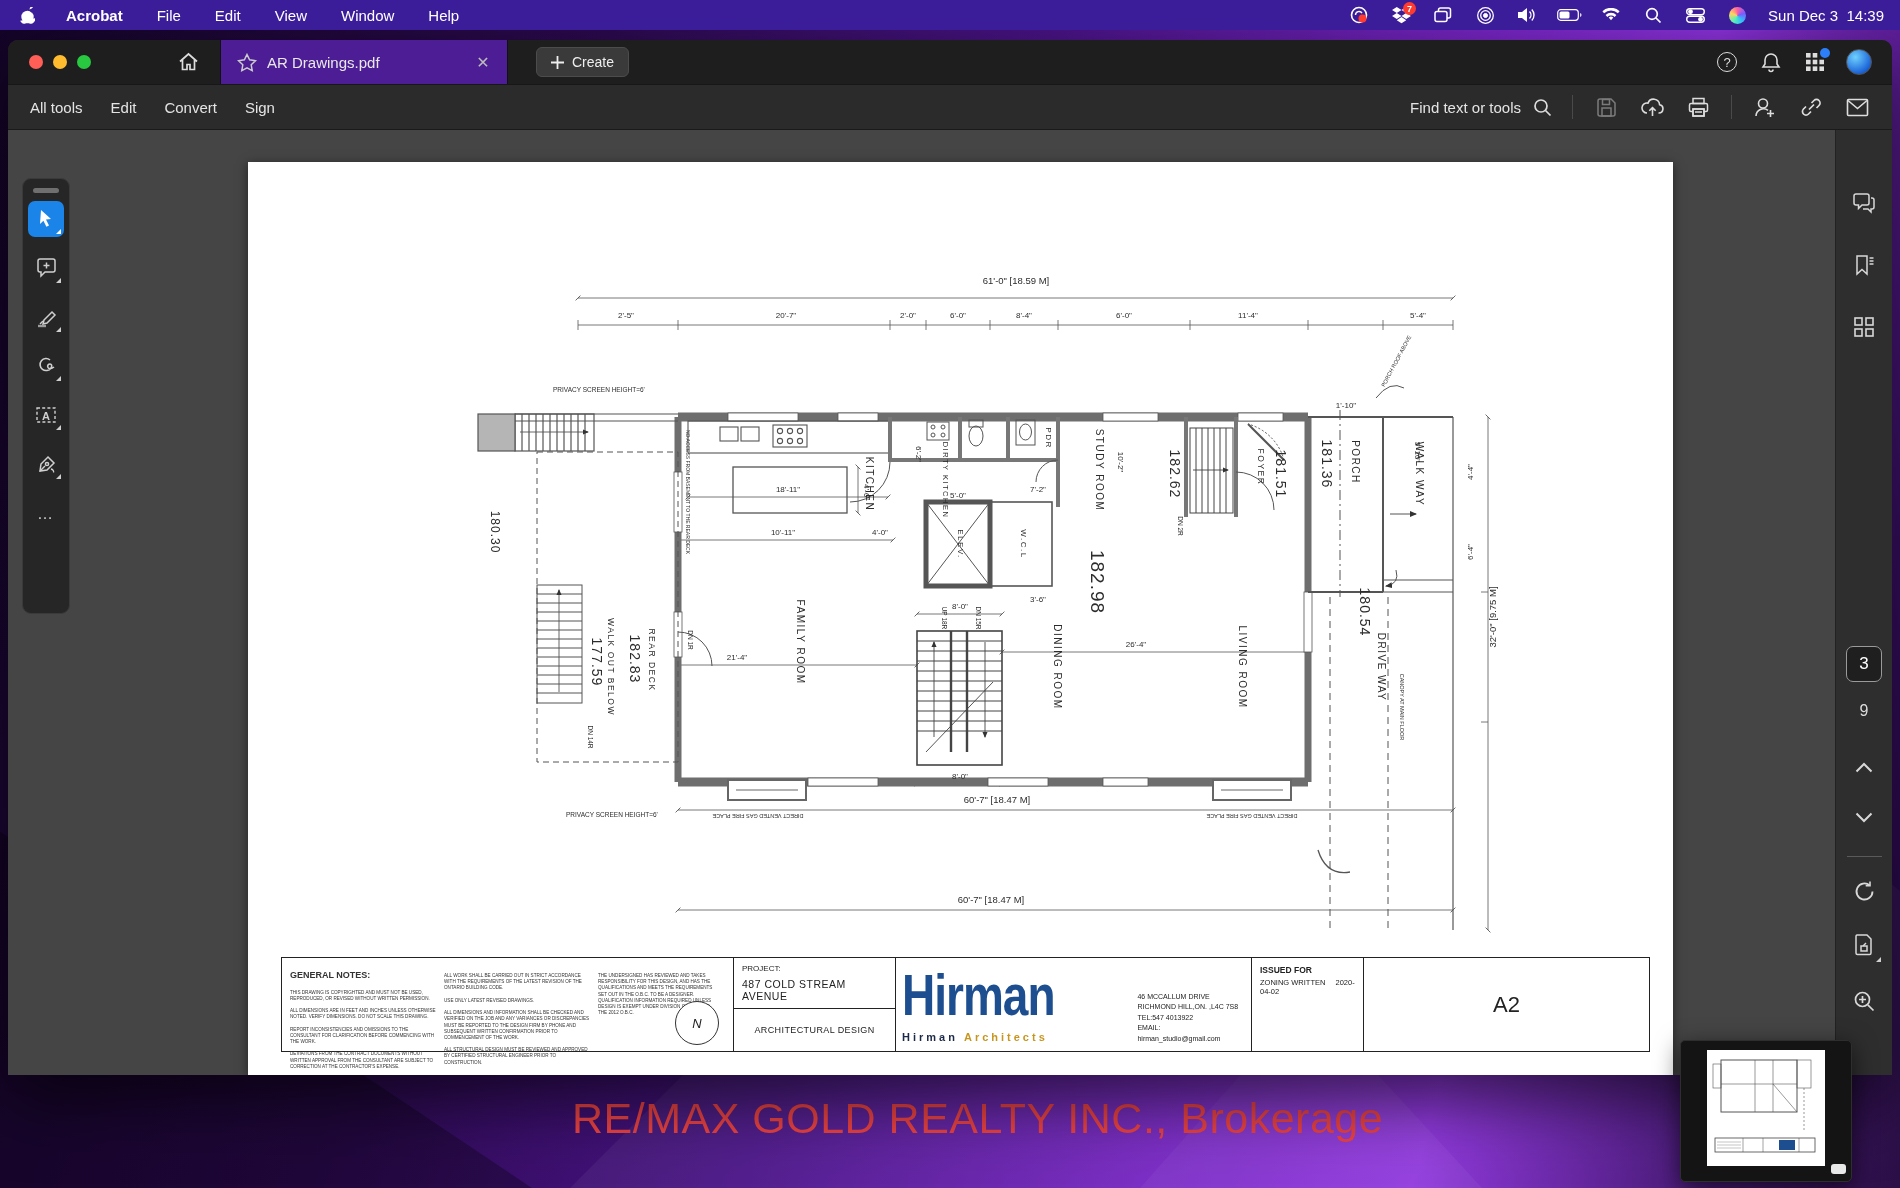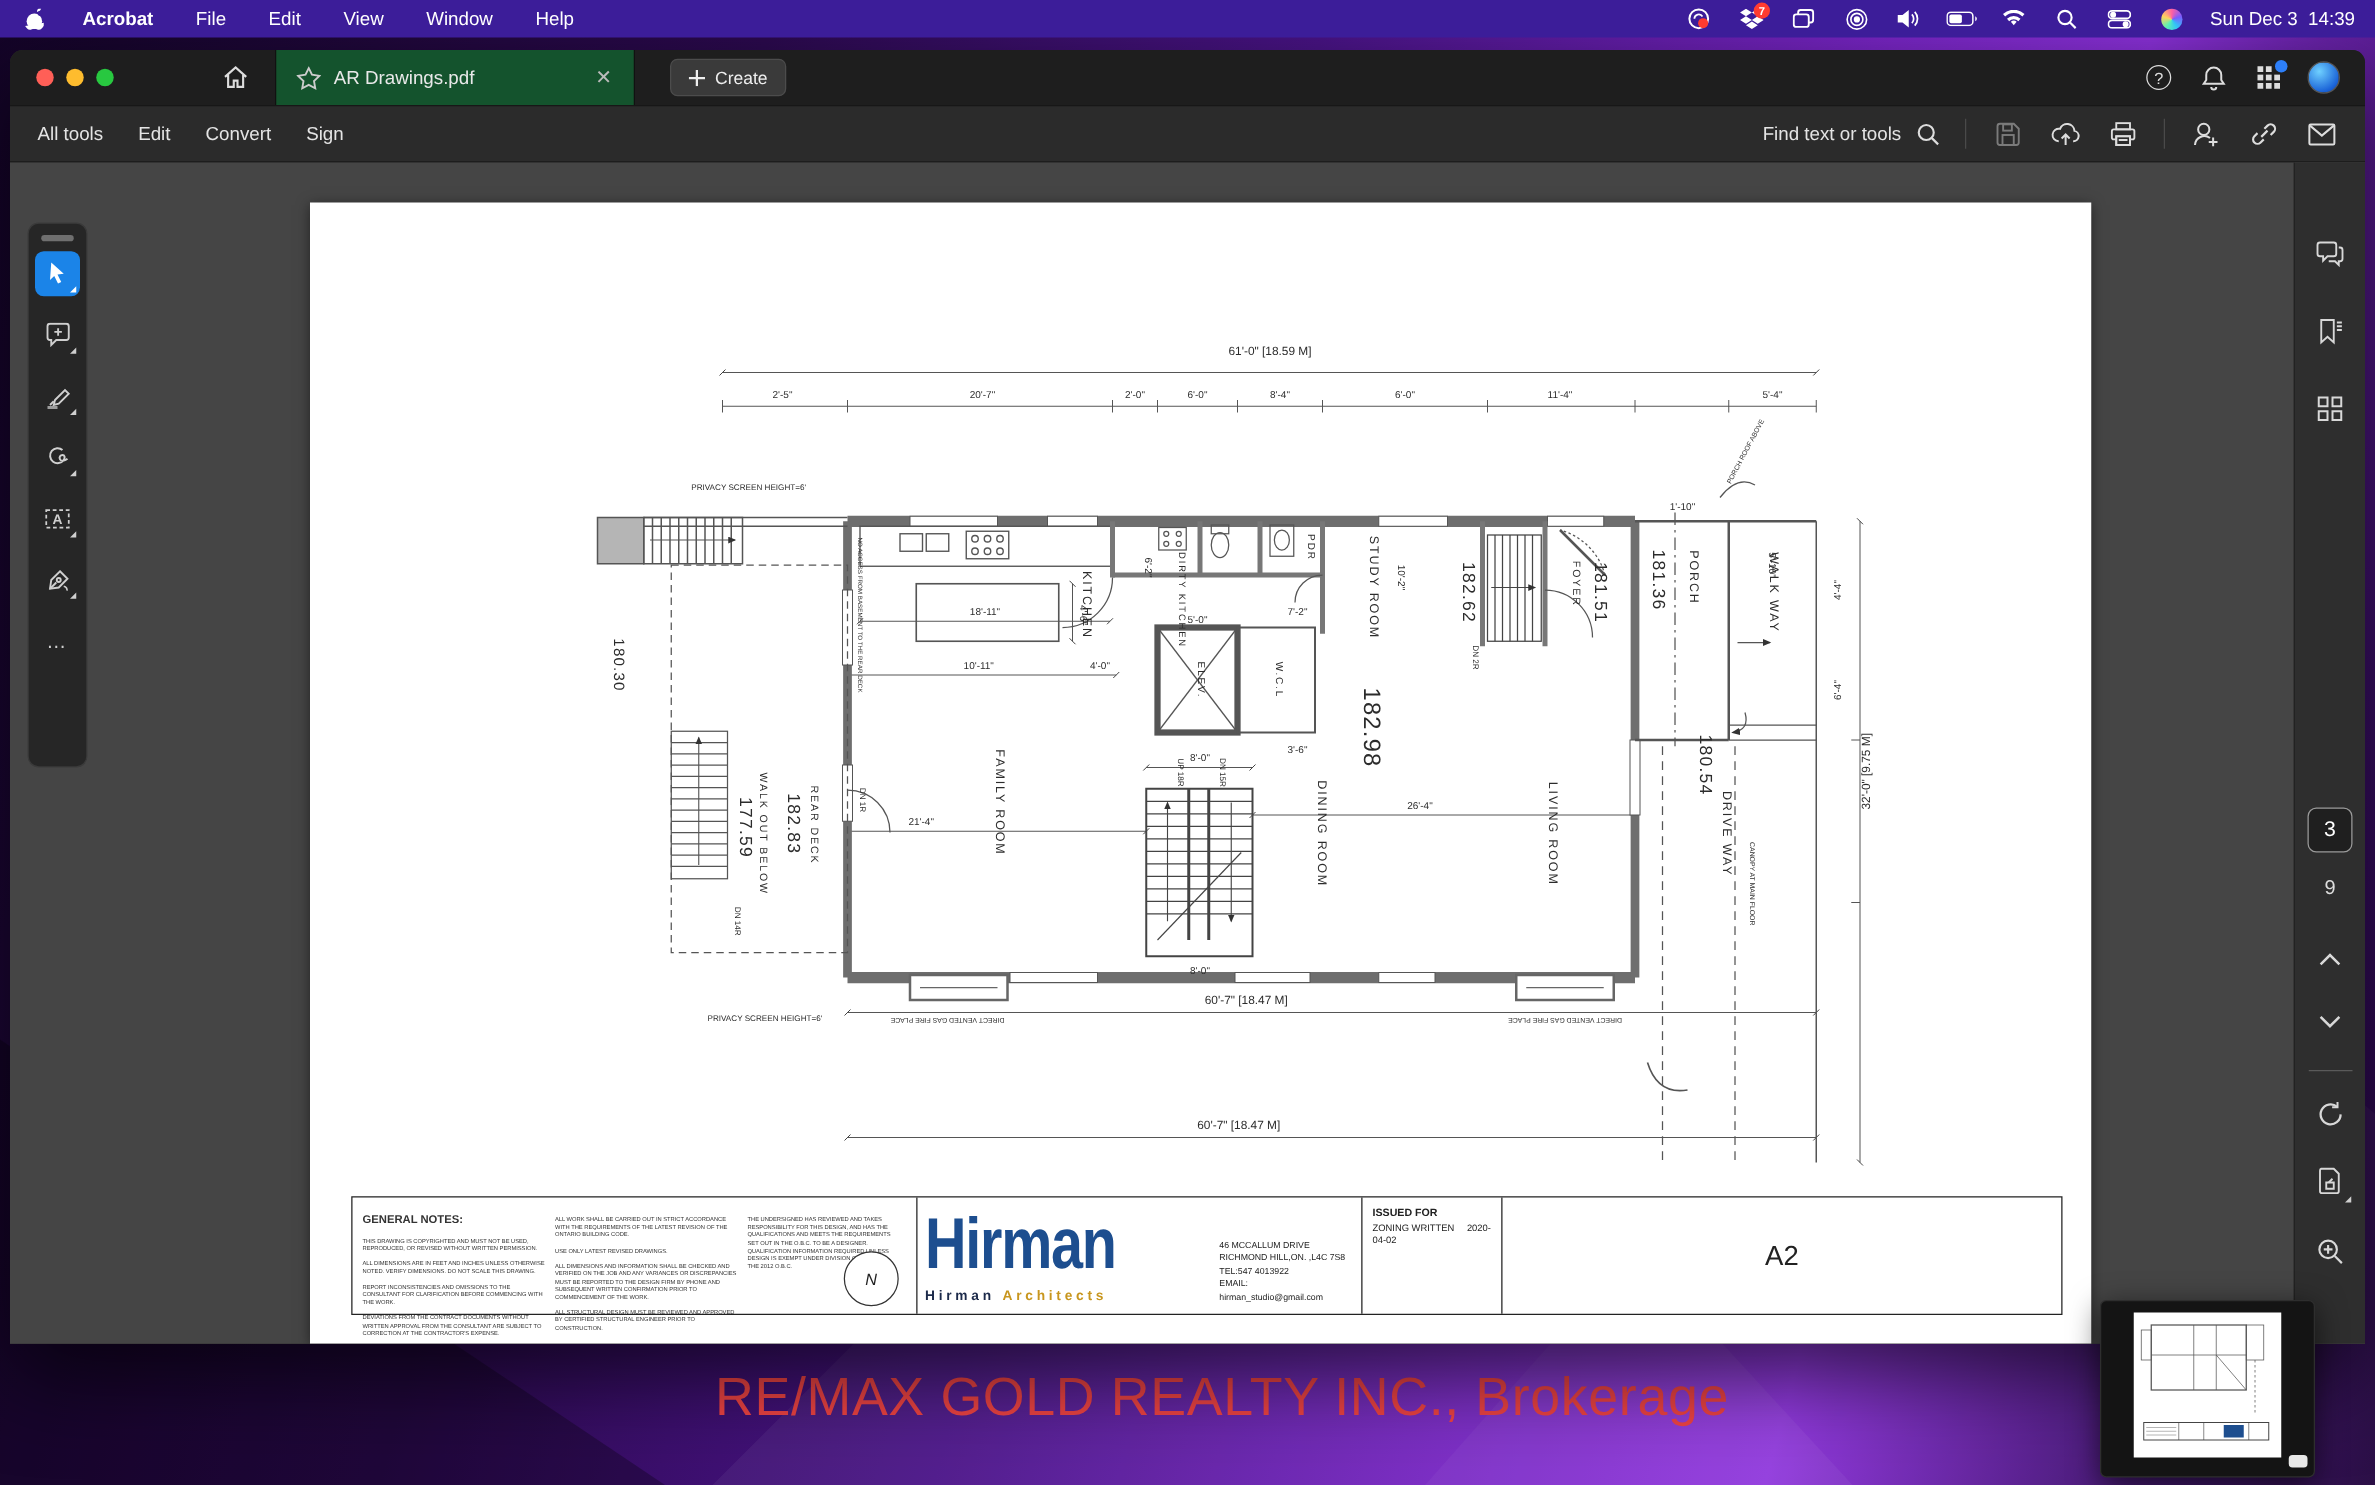--- a/index.html
+++ b/index.html
@@ -32,21 +32,21 @@
     background:conic-gradient(#ff5fa2,#7b5bff,#31c3f7,#5df2b2,#ffd45e,#ff5fa2); }
   
   .window { position:absolute; left:8px; top:40px; width:1884px; height:1035px;
     background:#2d2d2d; border-radius:10px 10px 0 0; box-shadow:0 25px 70px rgba(0,0,0,.65); z-index:5; }
   .titlebar { position:relative; height:44px; background:#1e1e1e; border-radius:10px 10px 0 0;
     display:flex; align-items:center; }
   .lights { display:flex; gap:10px; padding:0 22px 0 21px; }
   .light { width:14px; height:14px; border-radius:50%; }
   .l-red{background:#ff5f57;} .l-yel{background:#febc2e;} .l-grn{background:#28c840;}
   .tb-home { width:40px; height:44px; display:flex; align-items:center; justify-content:center; margin-left:55px; }
-  .tab { margin-left:12px; width:288px; height:44px; background:#14532d; display:flex; align-items:center;
+  .tab { margin-left:12px; width:288px; height:44px; background:#4c1d95; display:flex; align-items:center;
     gap:10px; padding:0 12px 0 16px; border-left:1px solid #111; border-right:1px solid #111; }
   .tab-title { color:#e9e9e9; font-size:15px; flex:1; }
   .tab-close { color:#bbb; font-size:16px; width:24px; height:24px; display:flex; align-items:center;
     justify-content:center; border-radius:4px; }
   .create-btn { margin-left:28px; height:30px; display:flex; align-items:center; gap:8px;
     background:#3a3a3a; border:1px solid #4c4c4c; border-radius:6px; padding:0 14px; color:#eee; font-size:14px; }
   .tb-right { margin-left:auto; display:flex; align-items:center; gap:18px; padding-right:20px; }
   .tb-icon { width:26px; height:26px; display:flex; align-items:center; justify-content:center; position:relative; }
   .help-circ { width:20px; height:20px; border:1.6px solid #ddd; border-radius:50%;
     color:#ddd; font-size:13px; display:flex; align-items:center; justify-content:center; }
@@ -623,20 +623,27 @@
 USE ONLY LATEST REVISED DRAWINGS.
 
 ALL DIMENSIONS AND INFORMATION SHALL BE CHECKED AND VERIFIED ON THE JOB AND ANY VARIANCES OR DISCREPANCIES MUST BE REPORTED TO THE DESIGN FIRM BY PHONE AND SUBSEQUENT WRITTEN CONFIRMATION PRIOR TO COMMENCEMENT OF THE WORK.
 
 ALL STRUCTURAL DESIGN MUST BE REVIEWED AND APPROVED BY CERTIFIED STRUCTURAL ENGINEER PRIOR TO CONSTRUCTION.</div>
           <div class="gn-col" style="width:120px;padding-top:10px">THE UNDERSIGNED HAS REVIEWED AND TAKES RESPONSIBILITY FOR THIS DESIGN, AND HAS THE QUALIFICATIONS AND MEETS THE REQUIREMENTS SET OUT IN THE O.B.C. TO BE A DESIGNER. QUALIFICATION INFORMATION REQUIRED UNLESS DESIGN IS EXEMPT UNDER DIVISION C-3.2.5.1. OF THE 2012 O.B.C.</div>
           <div class="north">
             <span>N</span>
           </div>
         </div>
+        <div class="tb-cell proj-cell">
+          <div class="proj-top">
+            <div>PROJECT:</div>
+            <div class="proj-name">487 COLD STREAM  AVENUE</div>
+          </div>
+          <div class="proj-bot">ARCHITECTURAL DESIGN</div>
+        </div>
         <div class="tb-cell hirman-cell">
           <div class="logo-wrap">
             <div class="logo-big">Hirman</div>
             <div class="logo-sub">
               <span class="s1">Hirman</span>
               <span class="s2">Architects</span>
             </div>
           </div>
           <div class="addr">
             <div>46 MCCALLUM DRIVE</div>

